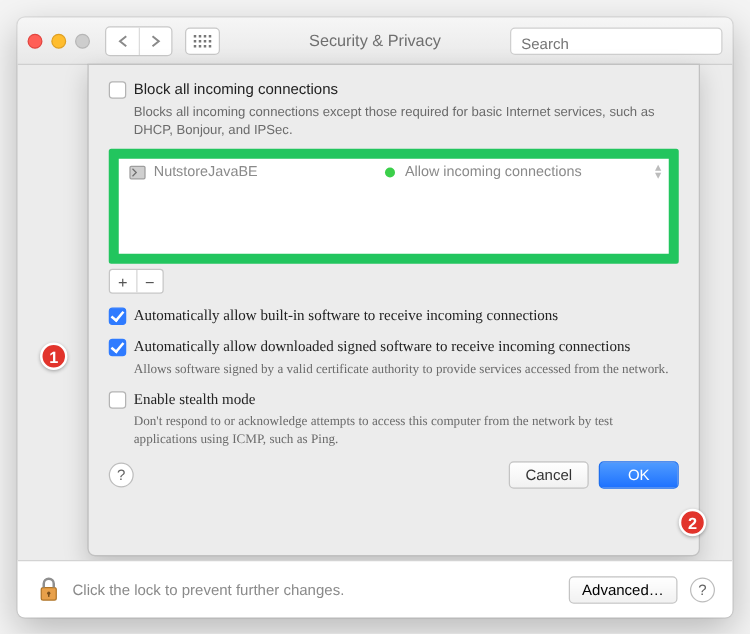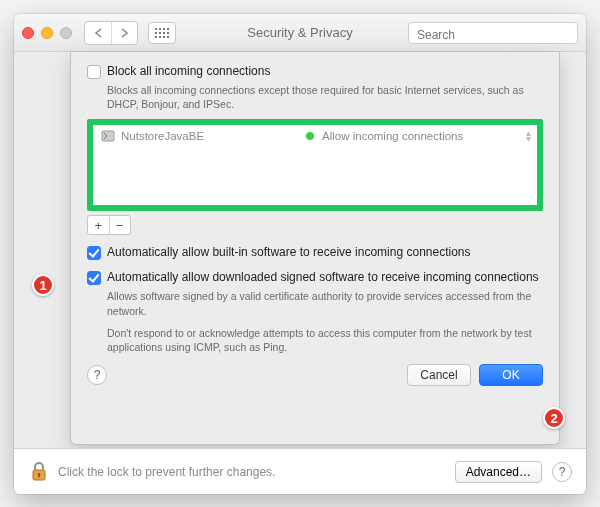--- a/index.html
+++ b/index.html
@@ -59,36 +59,36 @@
     font-size:11px;
     color:#333;
   }
   .row { display:flex; align-items:flex-start; gap:6px; margin-bottom:4px;}
   .chk { width:14px; height:14px; border:1px solid #b4b4b4; border-radius:3px; background:#fff; margin-top:1px; flex-shrink:0;}
   .chk.checked { background:#2f7bff; border-color:#2f7bff; position:relative;}
   .chk.checked::after { content:""; position:absolute; left:3px; top:0px; width:4px; height:8px; border:solid #fff; border-width:0 2px 2px 0; transform:rotate(40deg);}
   .lbl-strong { font-size:12px; color:#222;}
   .desc { color:#6b6b6b; font-size:10.5px; line-height:1.35; margin-left:20px; margin-bottom:8px;}
   .list {
-    border:6px solid #22c55e;
+    border:8px solid #22c55e;
     background:#fff;
     height:92px;
     margin:2px 0 0 0;
     border-radius:2px;
   }
   .list-row { display:flex; align-items:center; height:22px; padding:0 8px; font-size:11.5px; color:#7b7b7b;}
   .appicon { width:14px; height:14px; margin-right:6px; display:flex; align-items:center; justify-content:center;}
   .list-row .name { flex:0 0 185px; color:#8a8a8a;}
   .statusdot { width:8px; height:8px; background:#3bcf4a; border-radius:50%; margin-right:8px;}
   .status-text { flex:1; color:#8a8a8a;}
   .sel-ar { color:#bcbcbc; font-size:10px; letter-spacing:-2px; line-height:6px;}
   .addremove { display:flex; border:1px solid #c6c6c6; width:44px; height:20px; background:#fff; border-radius:3px; margin-top:4px;}
   .addremove div { flex:1; display:flex; align-items:center; justify-content:center; font-size:13px; color:#555;}
   .addremove div + div { border-left:1px solid #d6d6d6;}
-  .section { margin-top:10px; }
+  .section { margin-top:10px;font-family:Liberation Serif, serif; }
   .btnrow { display:flex; align-items:center; gap:8px; margin-top:10px;}
   .help {
     width:20px; height:20px; border:1px solid #bdbdbd; border-radius:50%;
     display:flex; align-items:center; justify-content:center; font-size:12px; color:#666; background:#fff;
   }
   .btn {
     min-width:64px; height:22px; border:1px solid #c4c4c4; border-radius:4px; background:linear-gradient(#fff,#f1f1f1);
     font-size:12px; display:flex; align-items:center; justify-content:center; padding:0 10px;
   }
   .btn.primary { background:linear-gradient(#4f9bff,#1e72ff); color:#fff; border-color:#1e6fee;}
@@ -198,20 +198,24 @@
 
       <div class="section">
         <div class="row">
           <span class="chk checked"></span>
           <span class="lbl-strong">Automatically allow downloaded signed software to receive incoming connections</span>
         </div>
         <div class="desc">Allows software signed by a valid certificate authority to provide services accessed from the network.</div>
       </div>
 
       <div class="section" style="margin-top:6px;">
+        <div class="row">
+          <span class="chk"></span>
+          <span class="lbl-strong">Enable stealth mode</span>
+        </div>
         <div class="desc">Don't respond to or acknowledge attempts to access this computer from the network by test applications using ICMP, such as Ping.</div>
       </div>
 
       <div class="btnrow">
         <div class="help">?</div>
         <div style="flex:1"></div>
         <div class="btn">Cancel</div>
         <div class="btn primary">OK</div>
       </div>
     </div>

